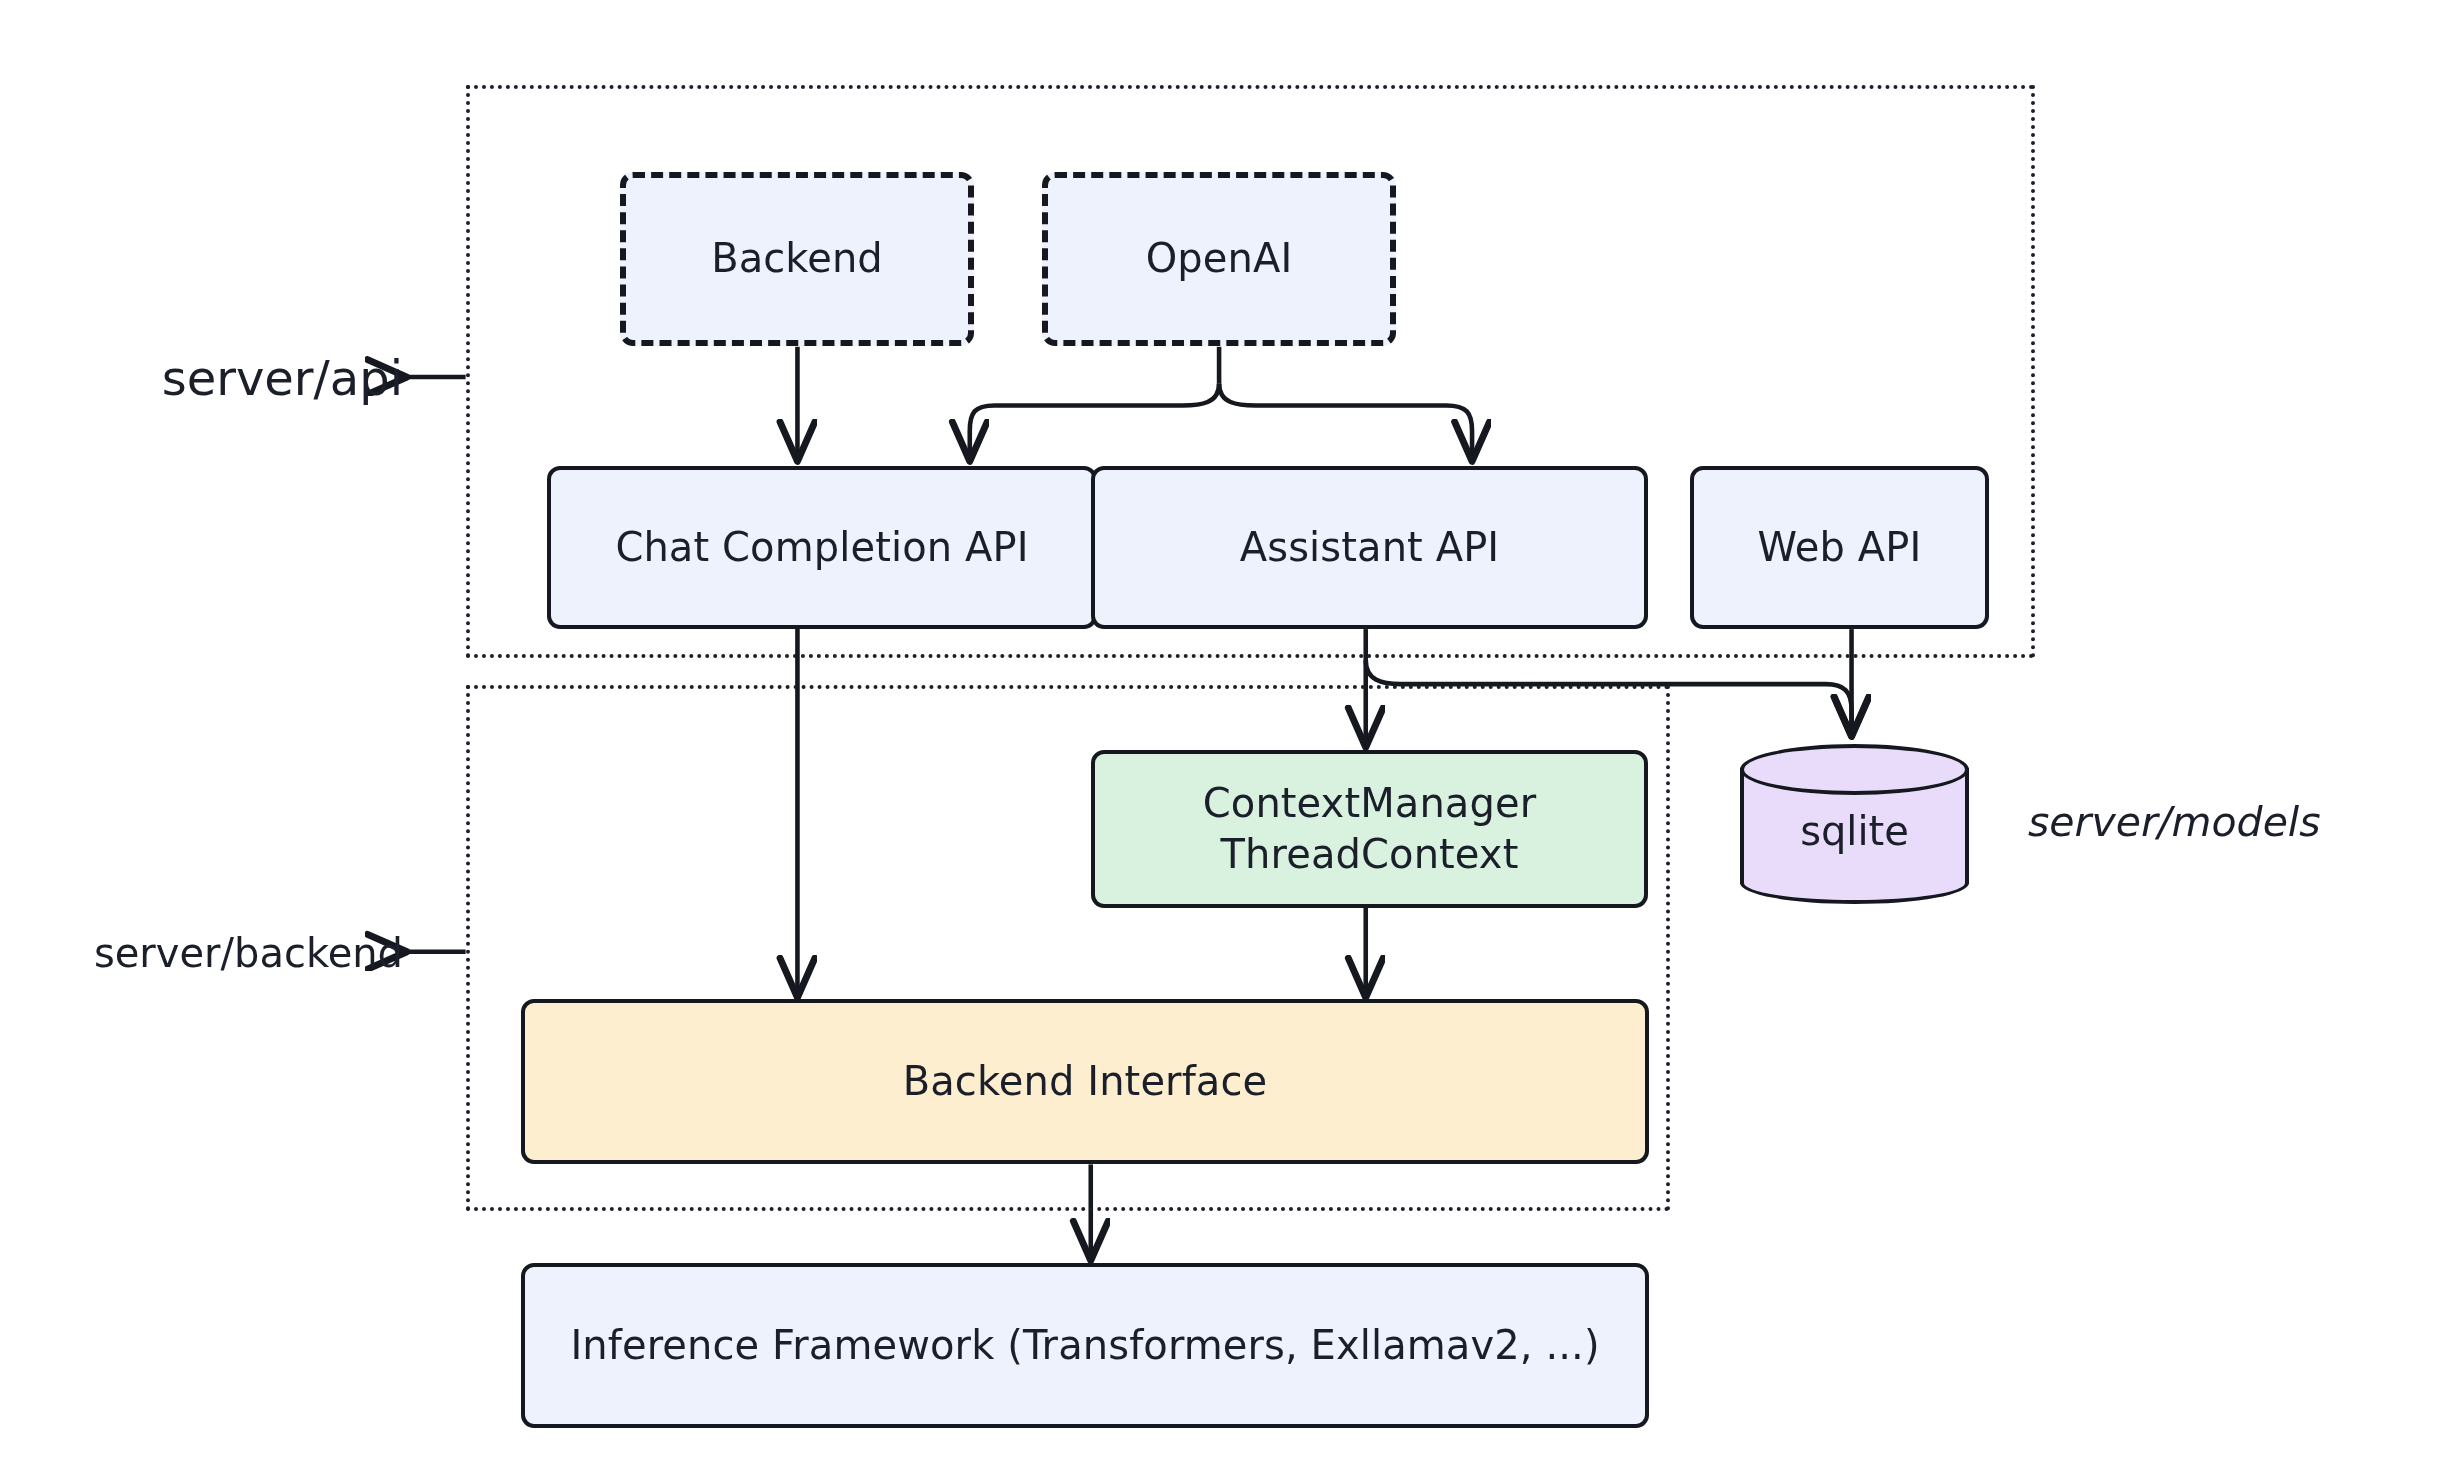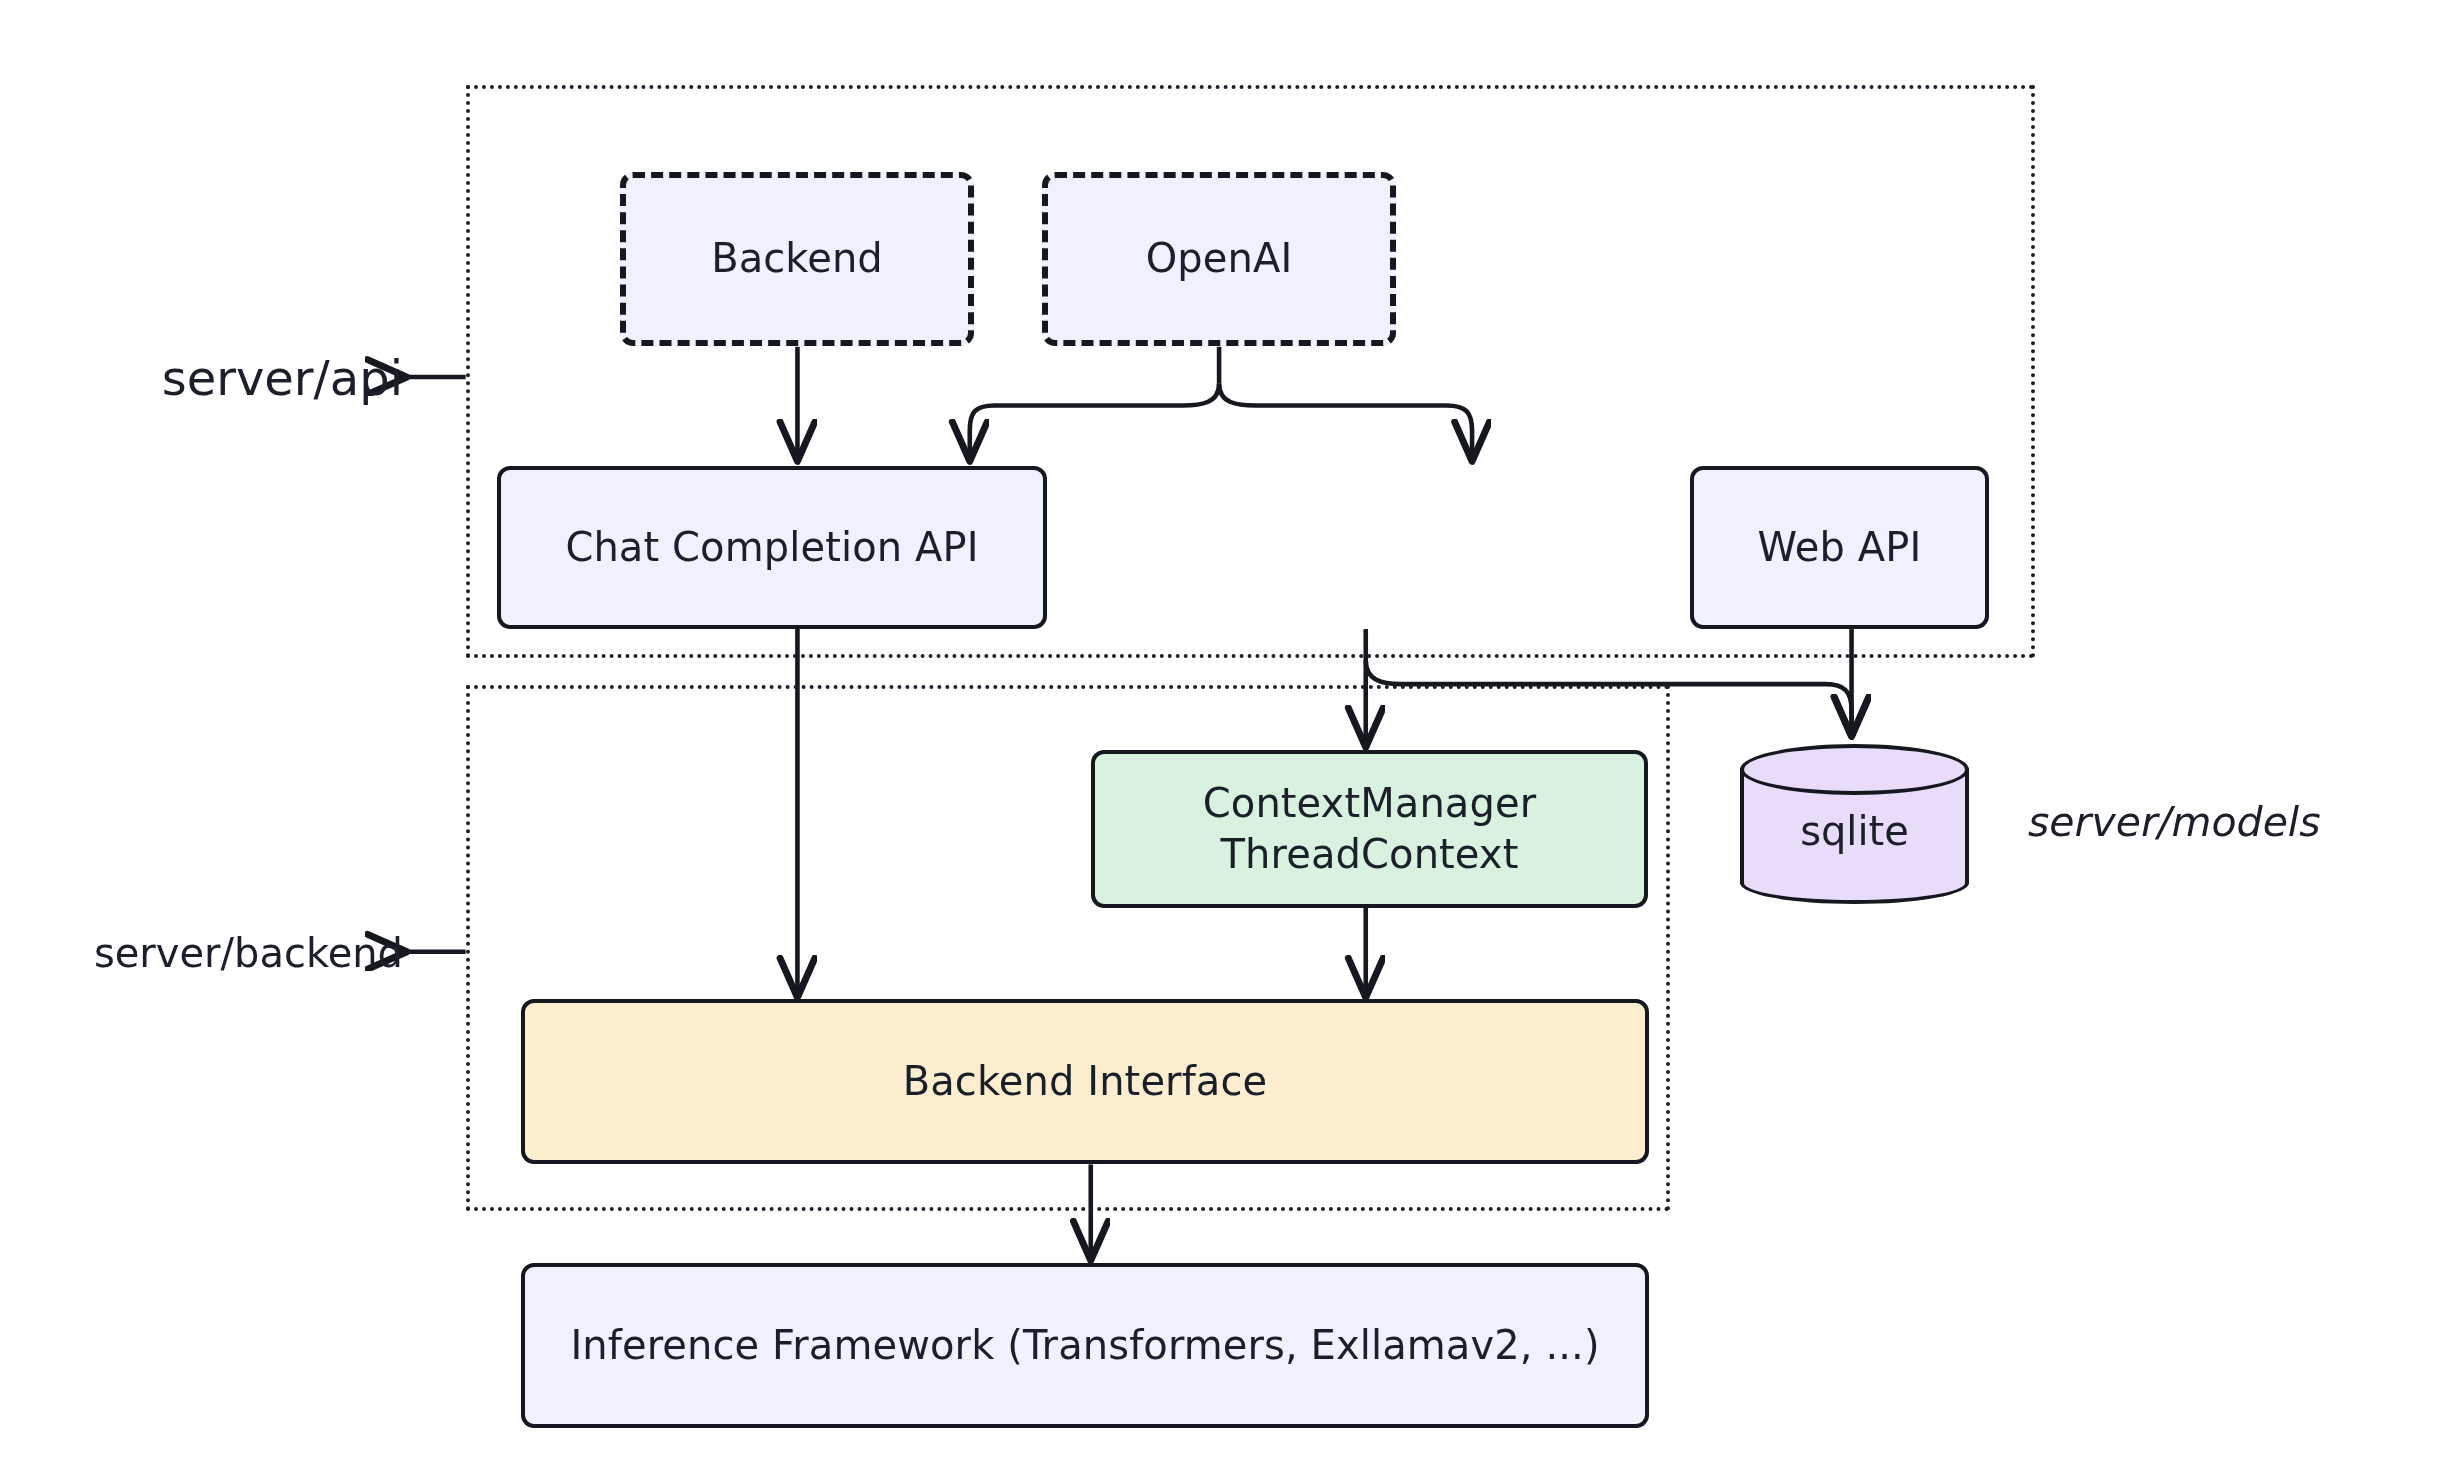--- a/index.html
+++ b/index.html
@@ -175,24 +175,27 @@
   </div>
 
   <div class="node dashed fill-blue" style="left:620px; top:172px; width:354px; height:174px; font-size:40px;">
     <span class="node-label">Backend</span>
   </div>
 
   <div class="node dashed fill-blue" style="left:1042px; top:172px; width:354px; height:174px; font-size:40px;">
     <span class="node-label">OpenAI</span>
   </div>
 
-  <div class="node fill-blue" style="left:497px; top:466px; width:550px; height:163px; font-size:40px;">
+  <div class="node fill-blue" style="left:547px; top:466px; width:550px; height:163px; font-size:40px;">
     <span class="node-label">Chat Completion API</span>
   </div>
 
+  <div class="node fill-blue" style="left:1091px; top:466px; width:557px; height:163px; font-size:40px;">
+    <span class="node-label">Assistant API</span>
+  </div>
 
   <div class="node fill-blue" style="left:1690px; top:466px; width:299px; height:163px; font-size:40px;">
     <span class="node-label">Web API</span>
   </div>
 
   <div class="node fill-green" style="left:1091px; top:750px; width:557px; height:158px; font-size:40px;">
     <span class="node-label">ContextManager
 ThreadContext</span>
   </div>
 

